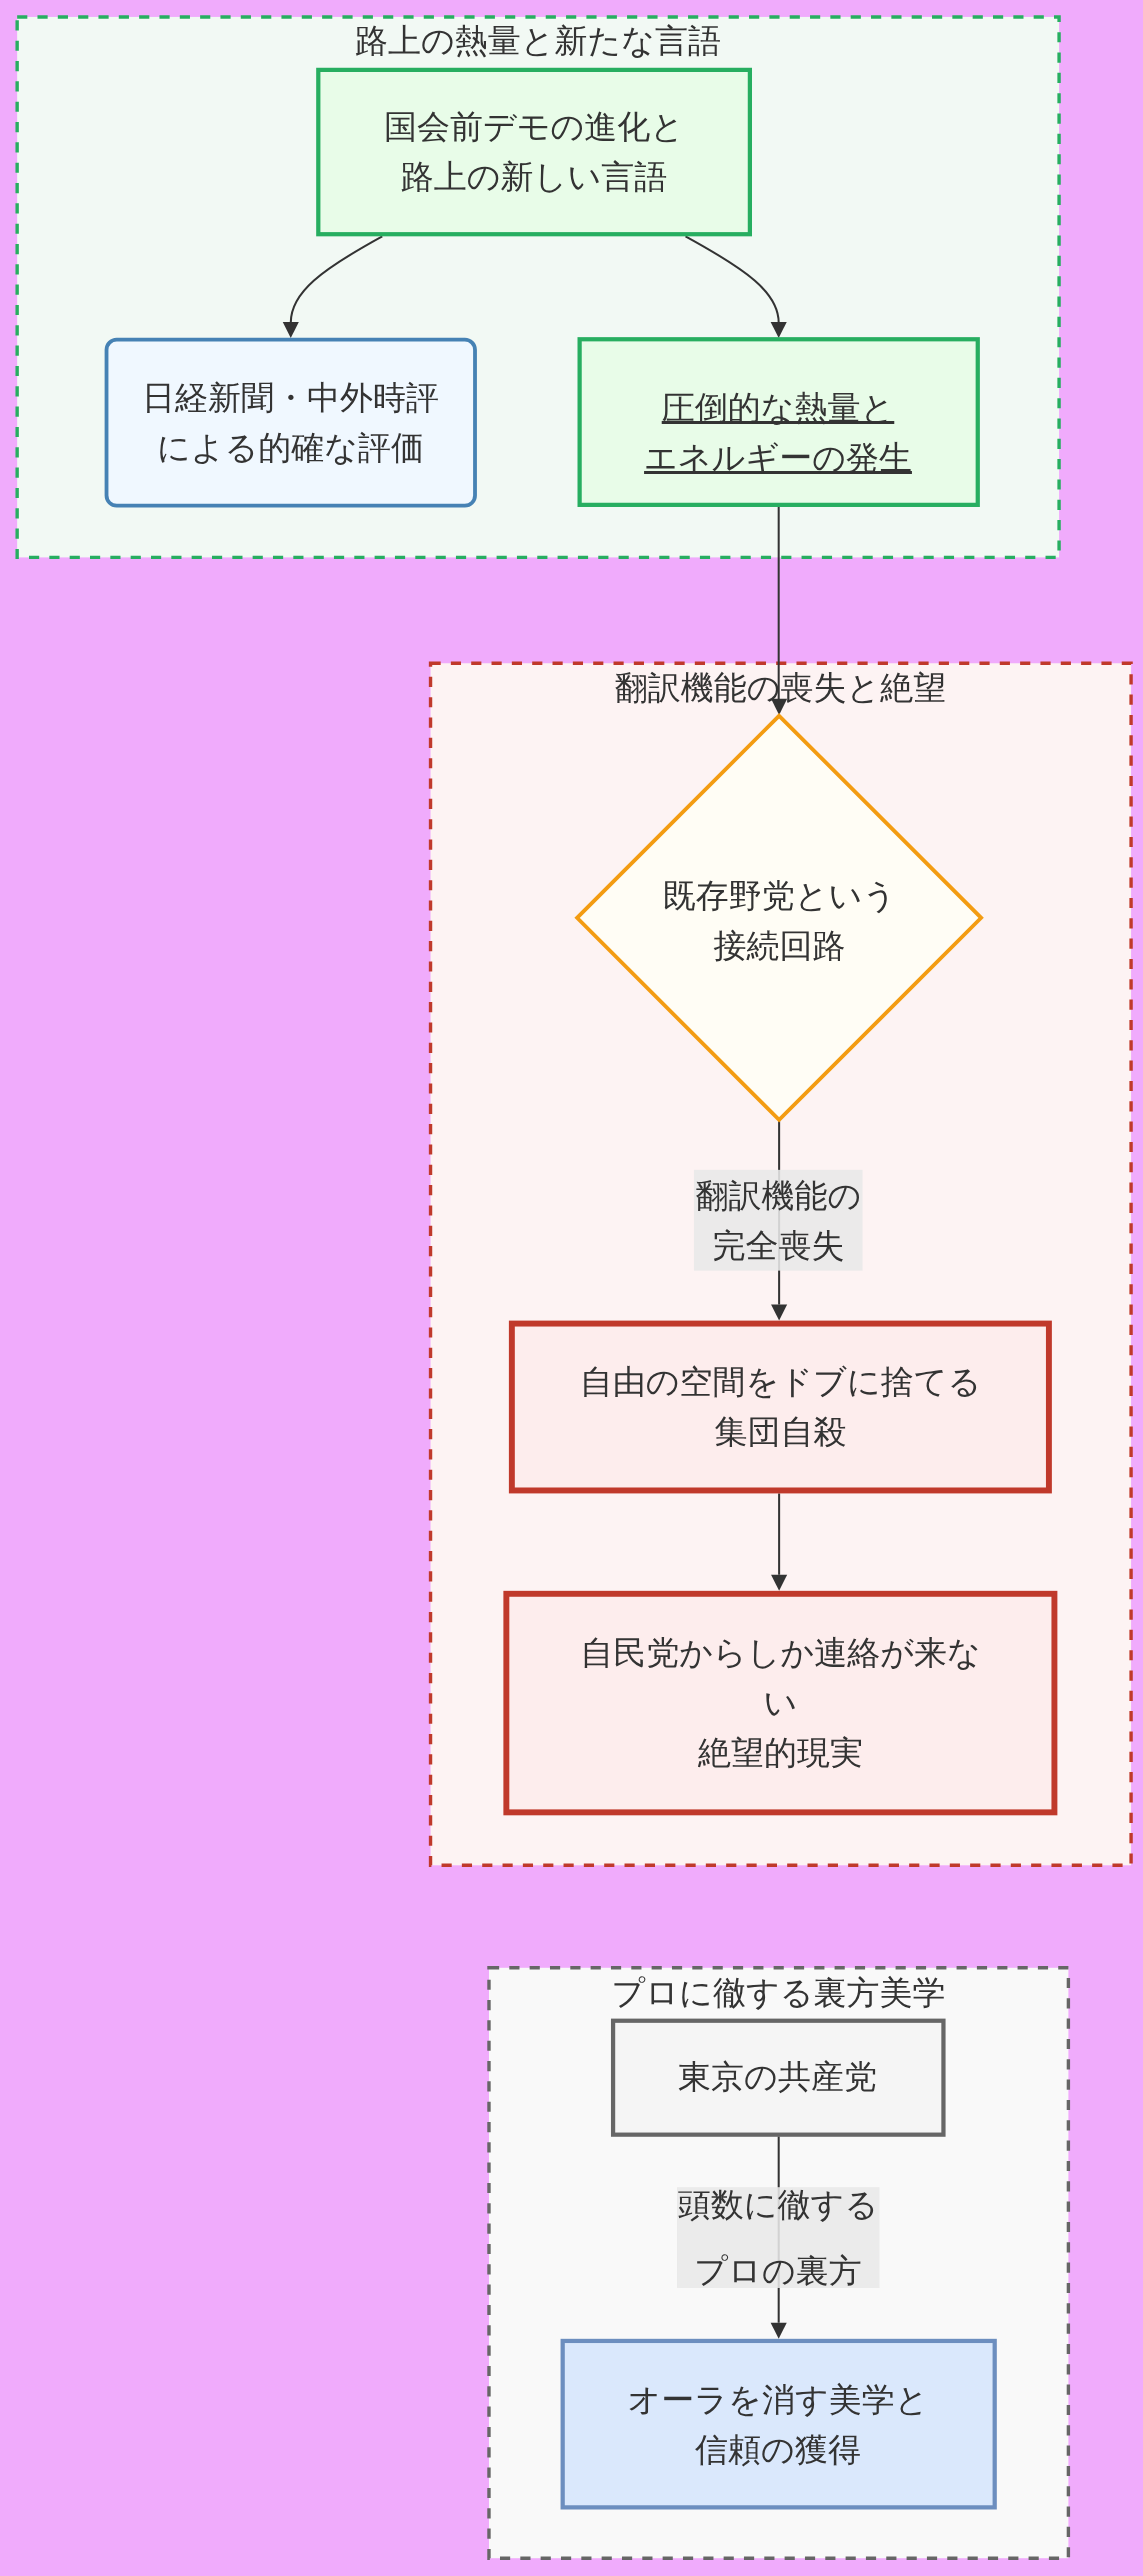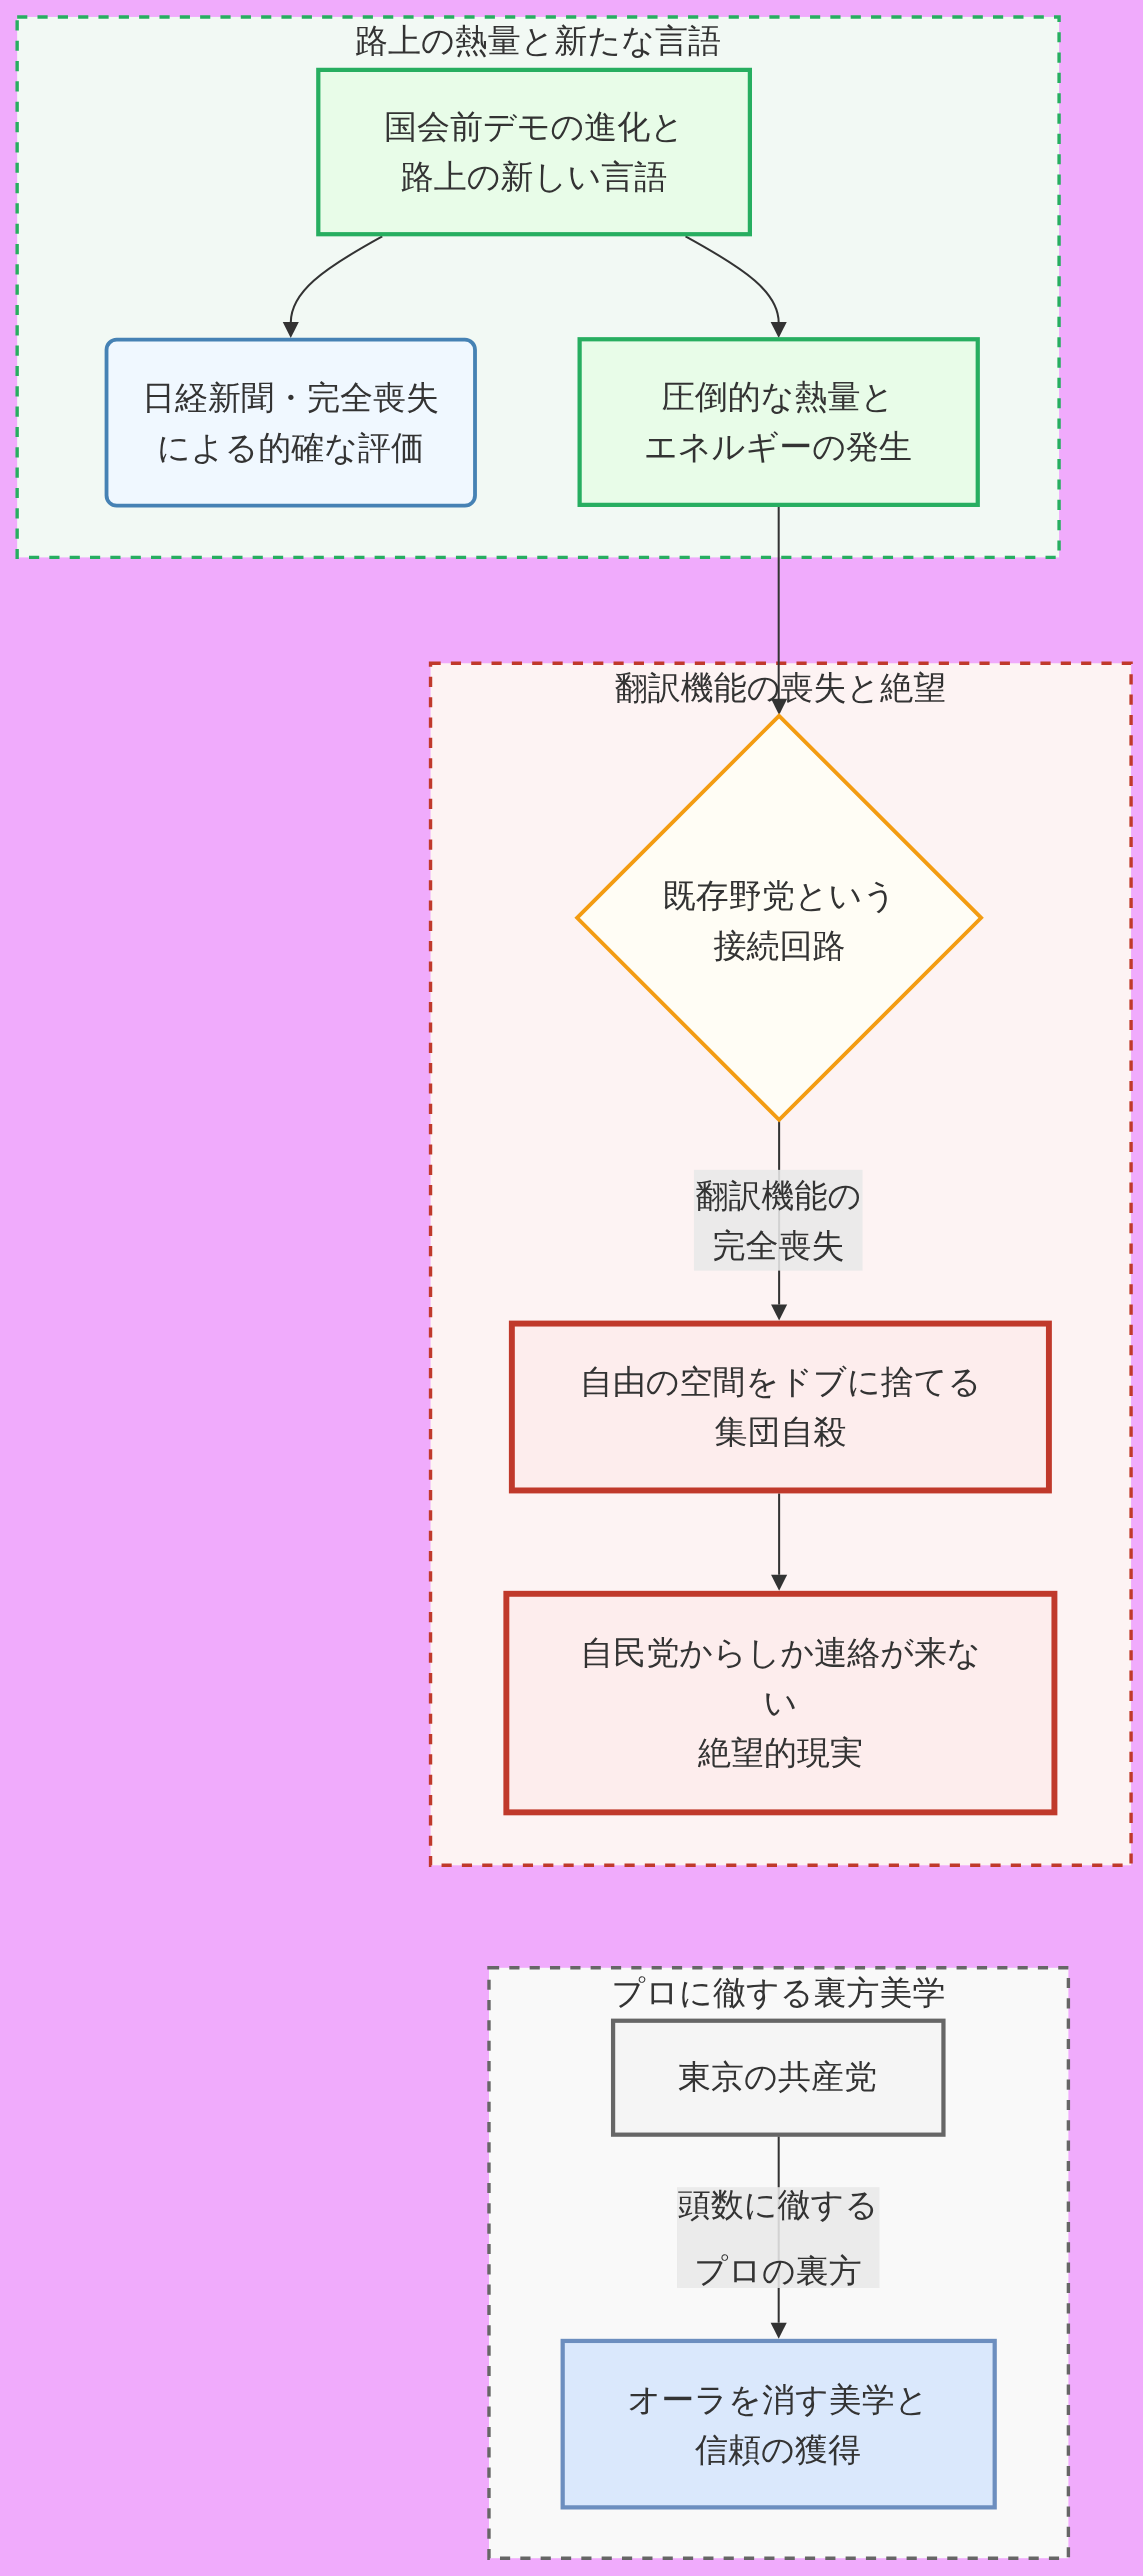--- a/index.html
+++ b/index.html
@@ -81,25 +81,25 @@
   <div class="title" style="left:17px; top:22px; width:1042px;">路上の熱量と新たな言語</div>
   <div class="title" style="left:430px; top:669px; width:701px;">翻訳機能の喪失と絶望</div>
   <div class="title" style="left:489px; top:1974px; width:579px;">プロに徹する裏方美学</div>
 
   <div class="txt" style="left:318px; top:69px; width:432px; height:165px;">
     <span class="ln">国会前デモの進化と</span>
     <span class="ln">路上の新しい言語</span>
   </div>
 
   <div class="txt" style="left:106px; top:340px; width:369px; height:166px;">
-    <span class="ln">日経新聞・完全喪失</span>
+    <span class="ln">日経新聞・中外時評</span>
     <span class="ln">による的確な評価</span>
   </div>
 
-  <div class="txt" style="left:579px; top:339px; width:398px; height:166px;">
+  <div class="txt" style="left:579px; top:350px; width:398px; height:166px;text-decoration:underline;">
     <span class="ln">圧倒的な熱量と</span>
     <span class="ln">エネルギーの発生</span>
   </div>
 
   <div class="txt" style="left:610px; top:861px; width:339px; height:119px;">
     <span class="ln">既存野党という</span>
     <span class="ln">接続回路</span>
   </div>
 
   <div class="txt" style="left:694px; top:1170px; width:169px; height:101px;">

